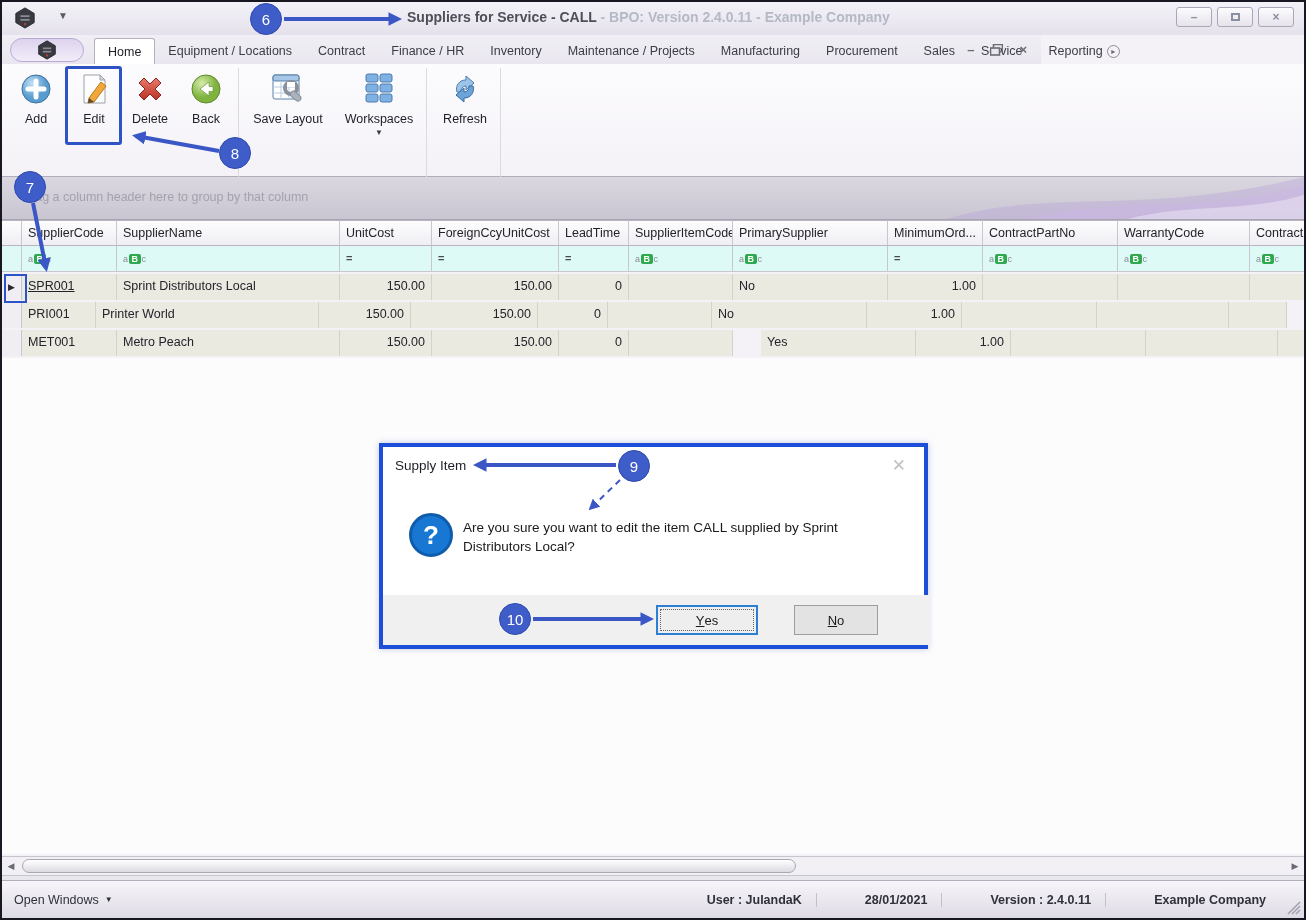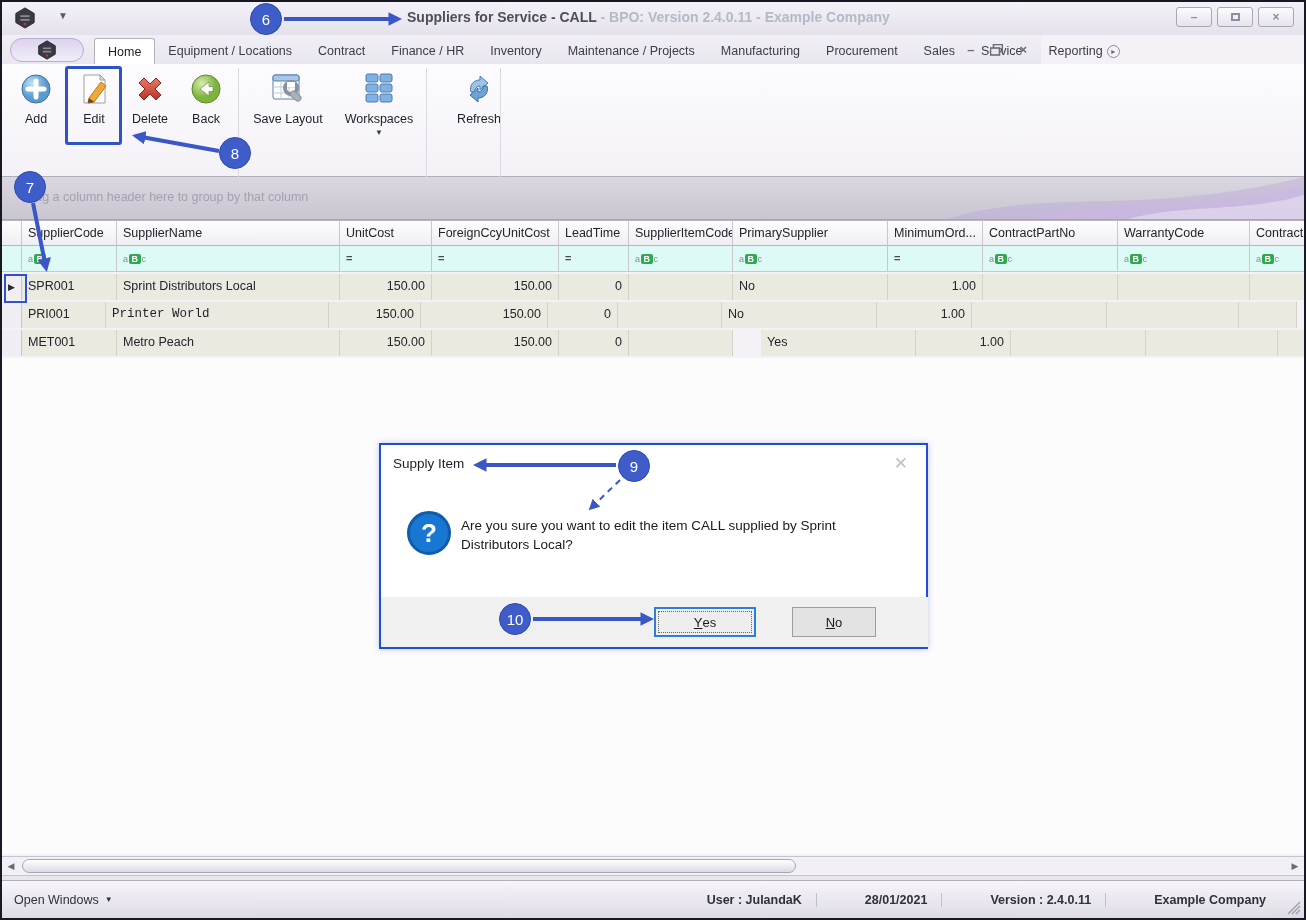--- a/index.html
+++ b/index.html
@@ -99,21 +99,21 @@
   .abc b { background:#2fa84f; color:#fff; padding:0 2.5px; border-radius:2px; margin:0 1px; font-size:9px; }
   .eqi { font-size:11px; font-weight:bold; color:#4a4a52; }
   .selarrow { font-size:9px; color:#26262e; }
   .content-rest { position:absolute; left:0; top:356px; width:1302px; height:496px; background:#fcfcfd; }
   
   .hl-edit { position:absolute; left:63px; top:64px; width:57px; height:79px; border:3px solid #2d53c4; border-radius:3px; z-index:60; }
   .hl-rowsel { position:absolute; left:2px; top:272px; width:23px; height:29px; border:2px solid #2d53c4; z-index:60; }
   
   .dialog {
     position:absolute; left:377px; top:441px; width:549px; height:206px;
-    background:#fff; border:2px solid #1d4ed8; z-index:50;
+    background:#fff; border:4px solid #1d4ed8; z-index:50;
     box-shadow:0 0 6px rgba(80,100,180,.35);
   }
   .dlg-title { position:absolute; left:12px; top:11px; font-size:13.5px; color:#1e1e28; }
   .dlg-close { position:absolute; right:18px; top:8px; font-size:17px; color:#c2c2c6; }
   .dlg-qicon {
     position:absolute; left:26px; top:66px; width:44px; height:44px; border-radius:50%;
     background:#1777d2; border:3px solid #0e5cab; color:#fff;
     font-size:26px; font-weight:bold; display:flex; align-items:center; justify-content:center;
   }
   .dlg-msg { position:absolute; left:80px; top:71px; width:420px; font-size:13.5px; color:#1a1a1a; line-height:19px; }
@@ -301,21 +301,21 @@
             <rect x="18" y="2" width="12" height="8" rx="2"></rect>
           <rect x="4" y="12" width="12" height="8" rx="2"></rect>
             <rect x="18" y="12" width="12" height="8" rx="2"></rect>
           <rect x="4" y="22" width="12" height="8" rx="2"></rect>
             <rect x="18" y="22" width="12" height="8" rx="2"></rect>
         </g>
       </svg>
       <span class="lbl">Workspaces</span>
       <span class="dd">▼</span>
     </div>
-    <div class="rbtn" style="left:448px;width:58px;">
+    <div class="rbtn" style="left:434px;width:58px;">
       <svg width="34" height="34" viewBox="0 0 34 34">
         <path d="M9 20 a9 9 0 0 1 9-12 l0-4 8 7 -8 7 0-4 a5 5 0 0 0 -5 6 z" fill="#9cc4e8" stroke="#4a7cb0"></path>
         <path d="M25 14 a9 9 0 0 1 -9 12 l0 4 -8-7 8-7 0 4 a5 5 0 0 0 5-6 z" fill="#6aa4d8" stroke="#3a6ca0"></path>
       </svg>
       <span class="lbl">Refresh</span>
     </div>
 
     <div class="glabel-line" style="left:20px;width:196px;"></div>
     <div class="glabel-line" style="left:258px;width:146px;"></div>
     <div class="glabel-line" style="left:436px;width:52px;"></div>
@@ -367,36 +367,36 @@
         <div class="g-cell" style="width: 70px;"><span class="eqi">=</span></div>
         <div class="g-cell" style="width: 104px;"><span class="abc">a<b>B</b>c</span></div>
         <div class="g-cell" style="width: 155px;"><span class="abc">a<b>B</b>c</span></div>
         <div class="g-cell" style="width: 95px;"><span class="eqi">=</span></div>
         <div class="g-cell" style="width: 135px;"><span class="abc">a<b>B</b>c</span></div>
         <div class="g-cell" style="width: 132px;"><span class="abc">a<b>B</b>c</span></div>
         <div class="g-cell" style="width: 58px;"><span class="abc">a<b>B</b>c</span></div>
       </div>
       <div class="g-row g-data">
         <div class="g-cell sel" style="width: 20px;"><span class="selarrow">▶</span></div>
-        <div class="g-cell" style="width: 95px;">SPR001</div>
+        <div class="g-cell" style="width: 95px; text-decoration: underline;">SPR001</div>
         <div class="g-cell" style="width: 223px;">Sprint Distributors Local</div>
         <div class="g-cell num" style="width: 92px;">150.00</div>
         <div class="g-cell num" style="width: 127px;">150.00</div>
         <div class="g-cell num" style="width: 70px;">0</div>
         <div class="g-cell" style="width: 104px;"></div>
         <div class="g-cell" style="width: 155px;">No</div>
         <div class="g-cell num" style="width: 95px;">1.00</div>
         <div class="g-cell" style="width: 135px;"></div>
         <div class="g-cell" style="width: 132px;"></div>
         <div class="g-cell" style="width: 58px;"></div>
       </div>
       <div class="g-row g-data">
         <div class="g-cell sel" style="width: 20px;"></div>
-        <div class="g-cell" style="width: 84px;">PRI001</div>
-        <div class="g-cell" style="width: 223px; font-family: Liberation Mono, monospace;">Printer World</div>
+        <div class="g-cell" style="width: 74px;">PRI001</div>
+        <div class="g-cell" style="width: 223px;">Printer World</div>
         <div class="g-cell num" style="width: 92px;">150.00</div>
         <div class="g-cell num" style="width: 127px;">150.00</div>
         <div class="g-cell num" style="width: 70px;">0</div>
         <div class="g-cell" style="width: 104px;"></div>
         <div class="g-cell" style="width: 155px;">No</div>
         <div class="g-cell num" style="width: 95px;">1.00</div>
         <div class="g-cell" style="width: 135px;"></div>
         <div class="g-cell" style="width: 132px;"></div>
         <div class="g-cell" style="width: 58px;"></div>
       </div>

